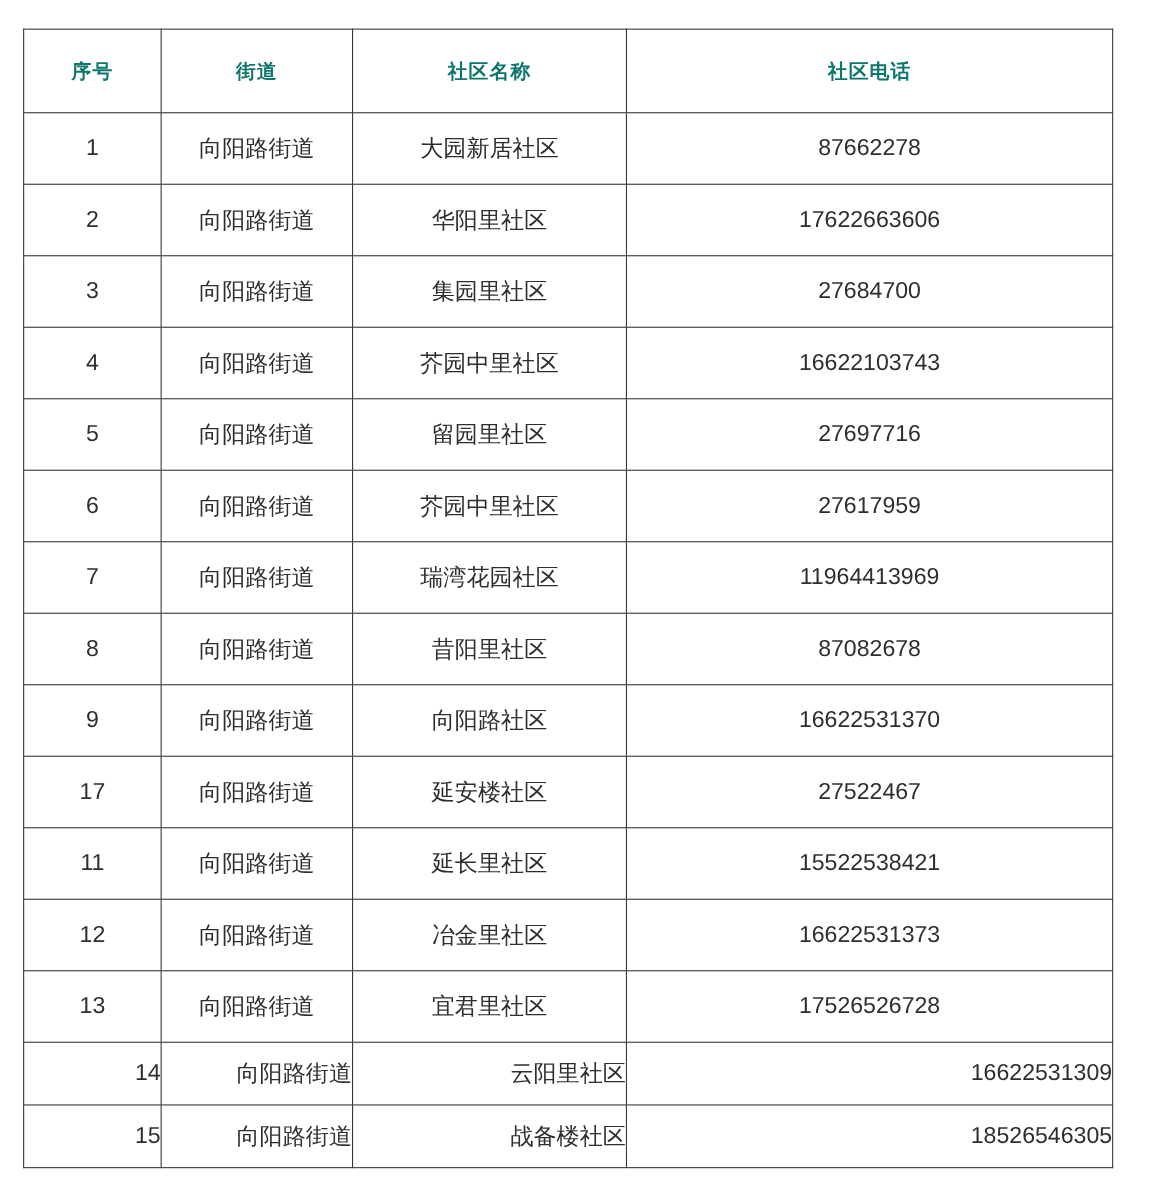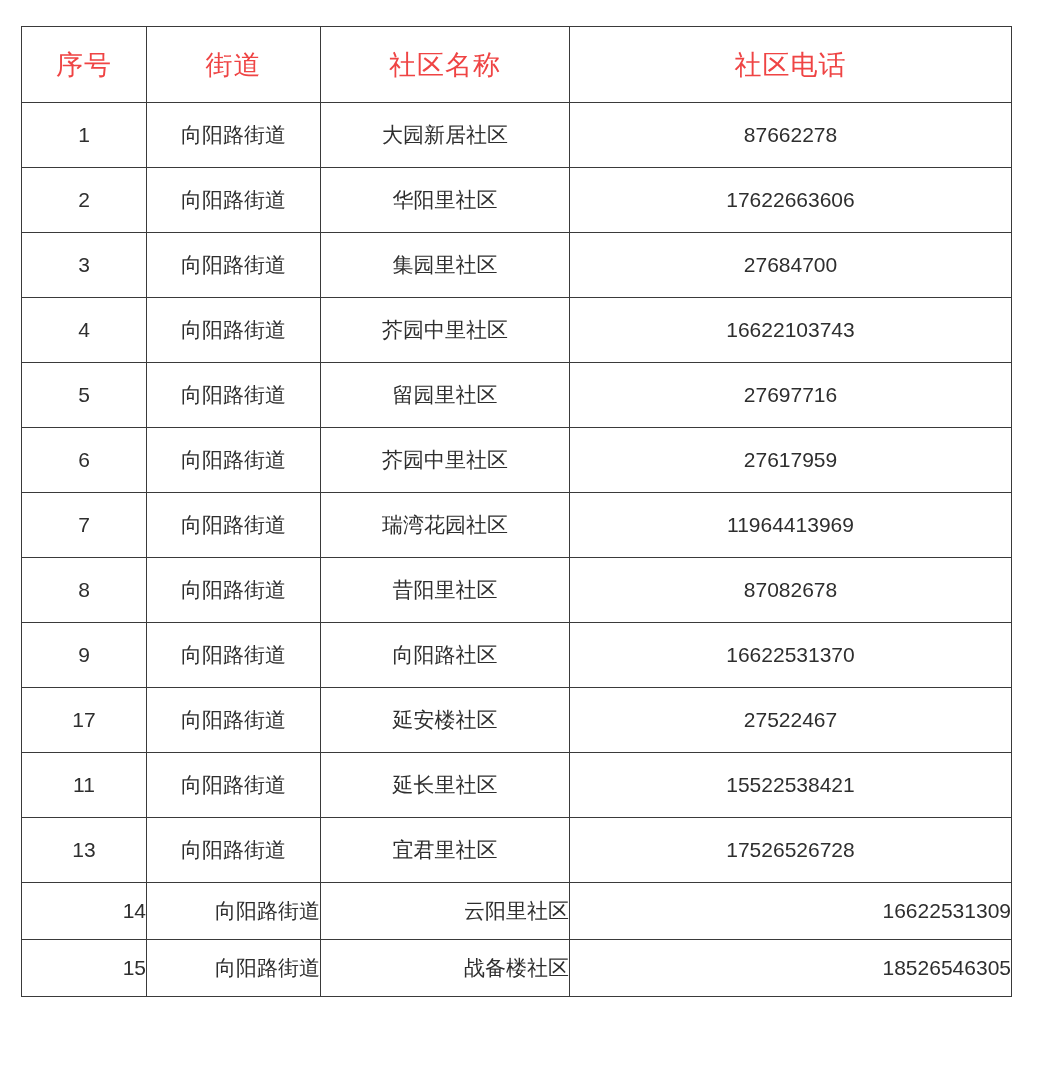--- a/index.html
+++ b/index.html
@@ -30,23 +30,23 @@
     col.c3 { width: 249px; }
     col.c4 { width: 442px; }
     th, td {
       border: 1px solid #3a3a3a;
       text-align: center;
       vertical-align: middle;
       padding: 0;
     }
     th {
       height: 75px;
-      font-size: 27px;
-      font-weight: normal;
-      color: #ef4444;
+      font-size: 18px;
+      font-weight: bold;
+      color: #0f766e;
       letter-spacing: 1px;
     }
     td {
       height: 64px;
       font-size: 21px;
       color: #2e2e2e;
     }
     tr.last td { height: 56px; text-align: right; }
     td.num { font-family: "Liberation Sans", "DejaVu Sans", sans-serif; font-size: 21px; }
   </style>
@@ -130,20 +130,26 @@
         <td>延安楼社区</td>
         <td class="num">27522467</td>
       </tr>
       <tr>
         <td class="num">11</td>
         <td>向阳路街道</td>
         <td>延长里社区</td>
         <td class="num">15522538421</td>
       </tr>
       <tr>
+        <td class="num">12</td>
+        <td>向阳路街道</td>
+        <td>冶金里社区</td>
+        <td class="num">16622531373</td>
+      </tr>
+      <tr>
         <td class="num">13</td>
         <td>向阳路街道</td>
         <td>宜君里社区</td>
         <td class="num">17526526728</td>
       </tr>
       <tr class="last">
         <td class="num">14</td>
         <td>向阳路街道</td>
         <td>云阳里社区</td>
         <td class="num">16622531309</td>

